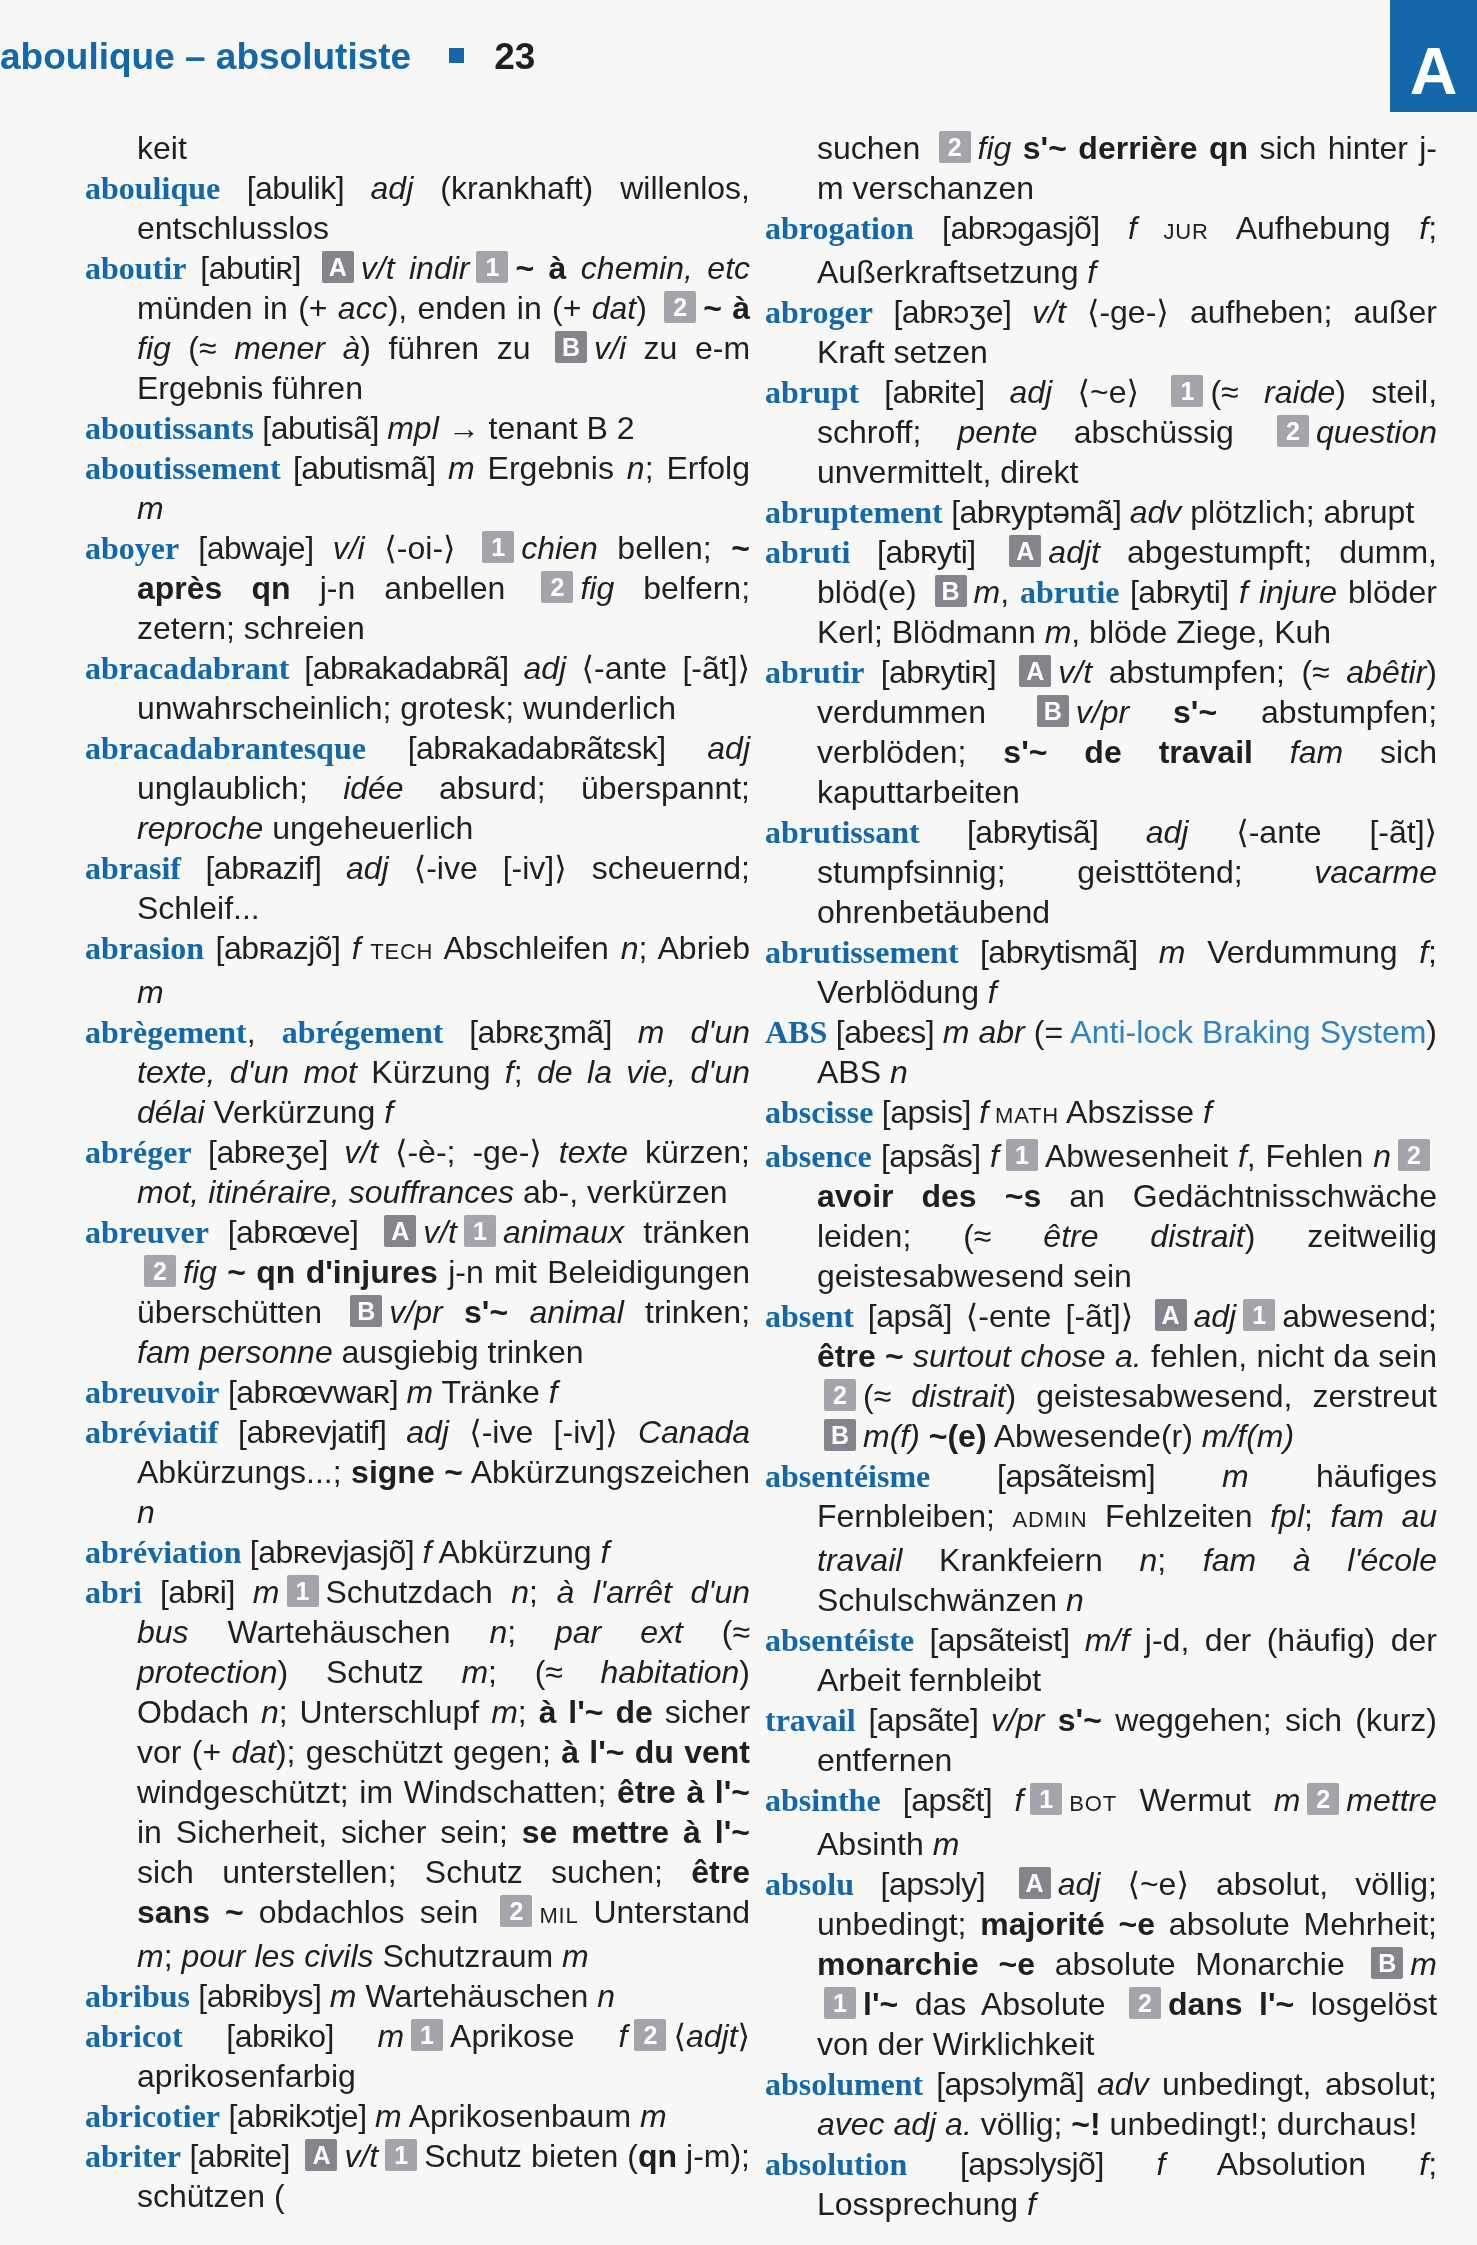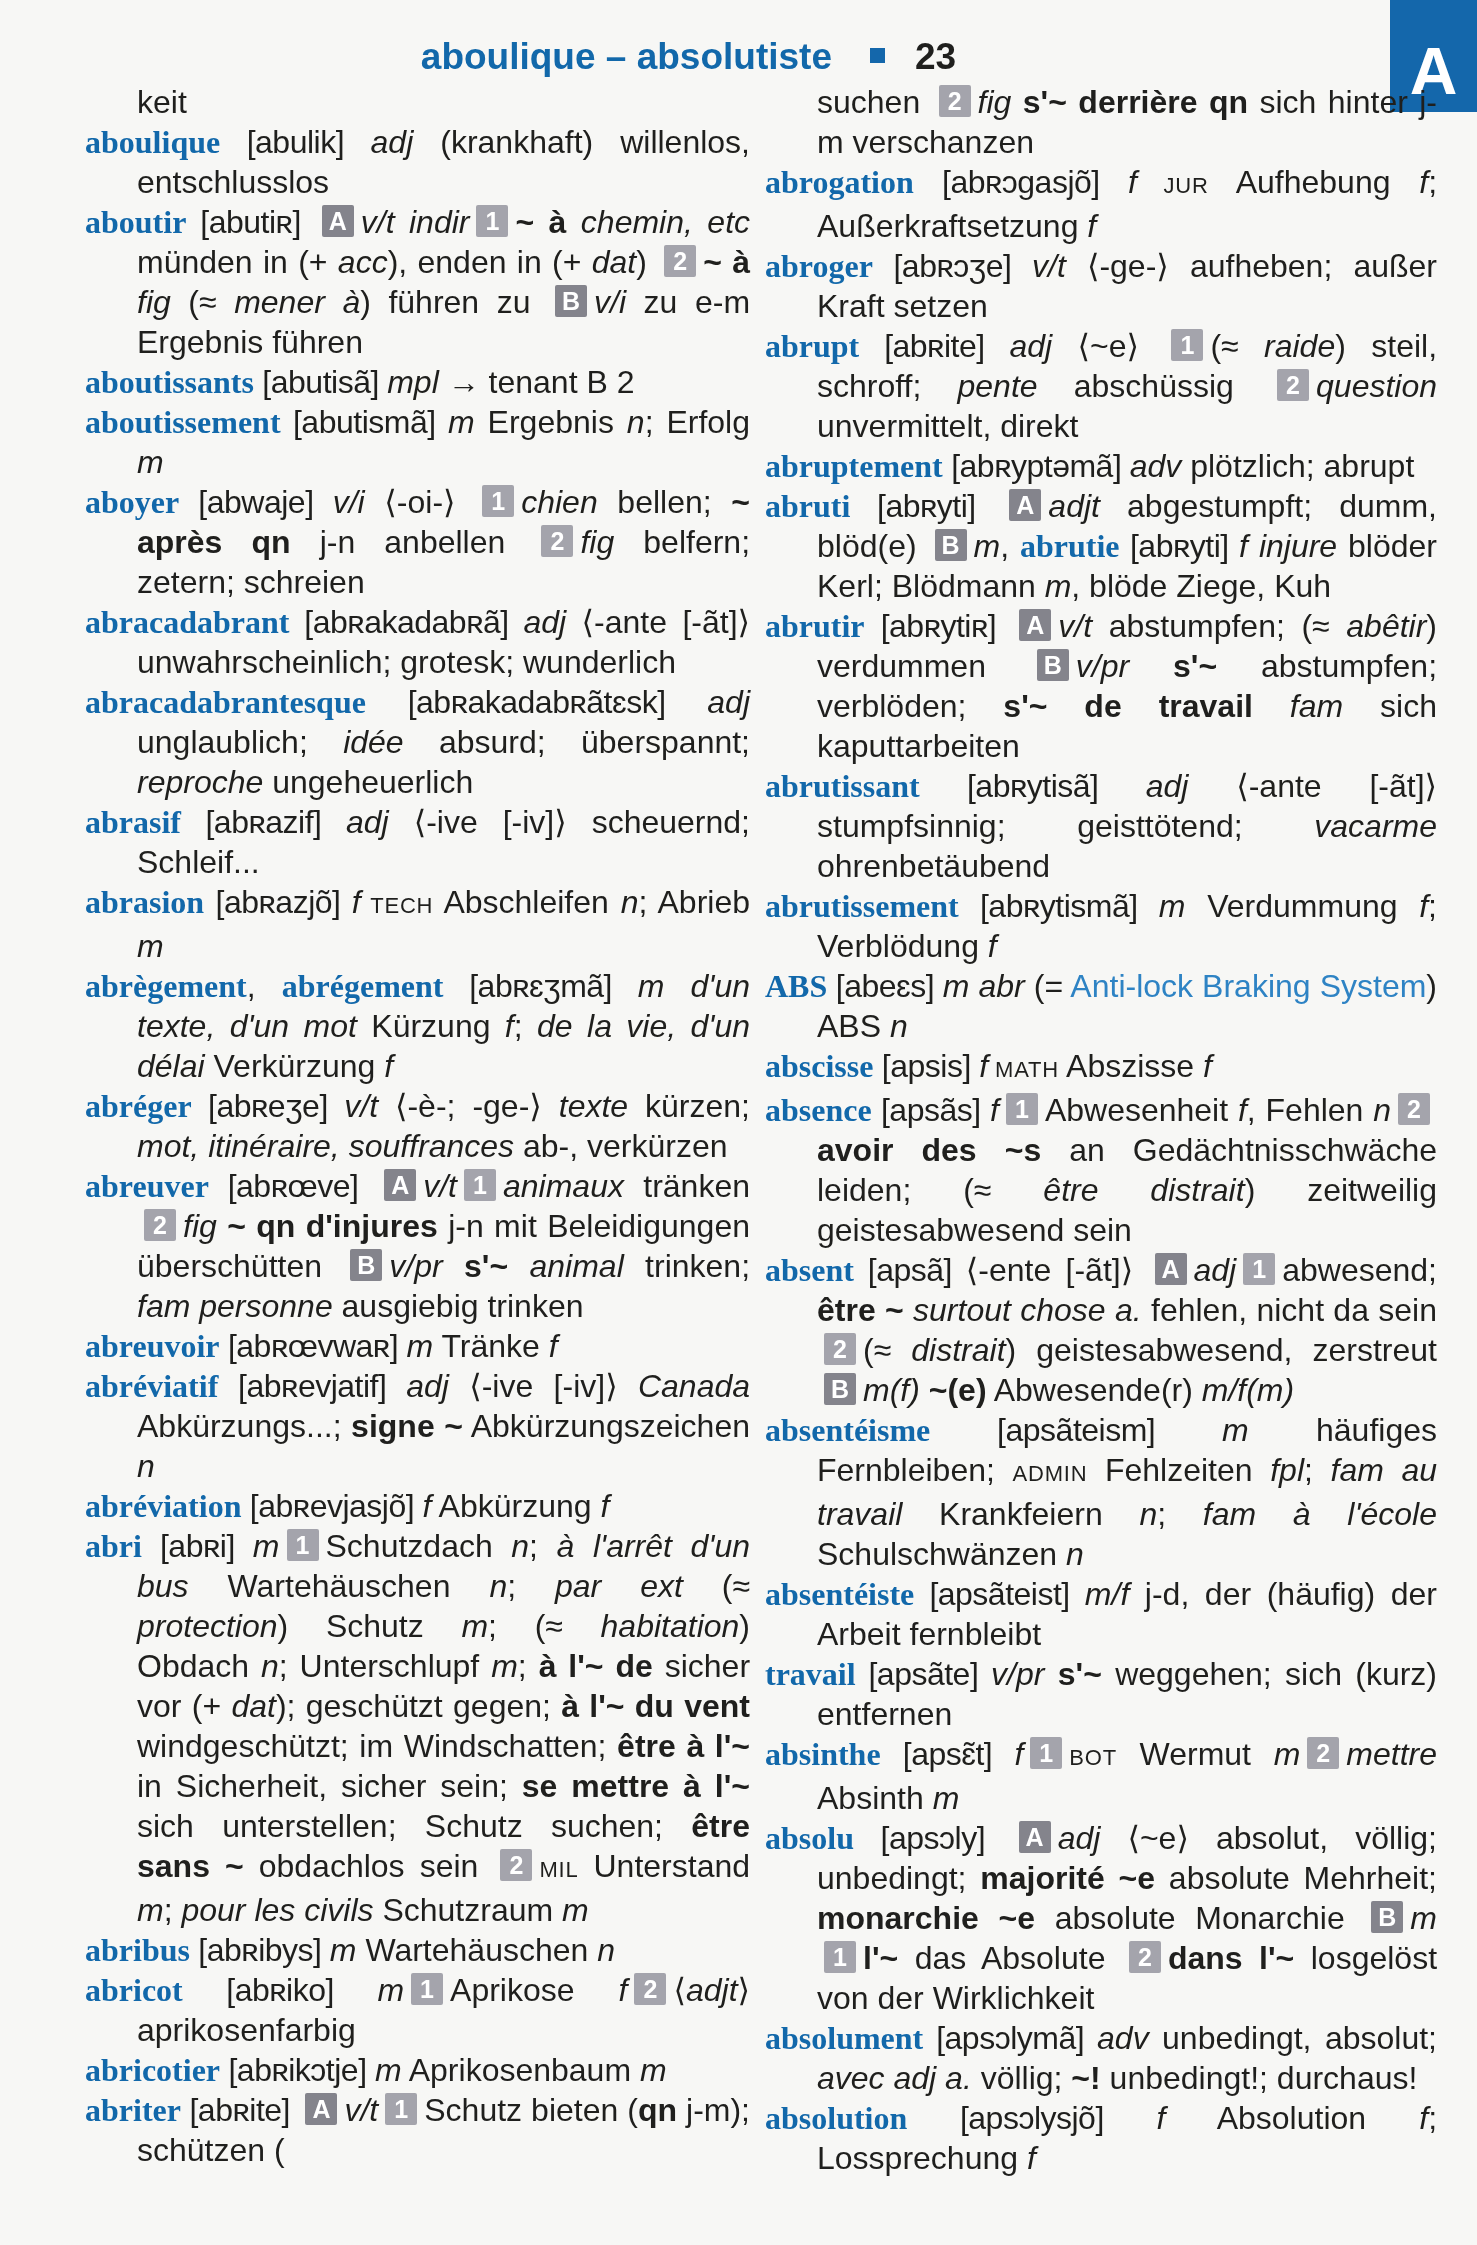--- a/index.html
+++ b/index.html
@@ -6,21 +6,21 @@
   body {
     width:1477px; height:2245px;
     background:#f7f7f5;
     font-family:"Liberation Sans", sans-serif;
     color:#1f1f1d;
     position:relative;
     overflow:hidden;
   }
   .header {
     position:absolute; top:36px; left:0; width:1377px;
-    text-align:center;
+    text-align:left;
     font-size:37px; font-weight:bold;
     white-space:nowrap;
   }
   .guide { color:#1268aa; }
   .sq {
     display:inline-block; width:15px; height:15px;
     background:#1467ab; margin:0 30px 0 38px;
     vertical-align:middle; position:relative; top:-4px;
   }
   .pn { color:#1f1f1d; }
@@ -35,21 +35,21 @@
     padding-bottom:8px;
   }
   .col {
     position:absolute; top:82px;
     font-size:32px; line-height:40px;
     text-align:justify;
   }
   #left-col  { left:85px;  width:665px; }
   #right-col { left:765px; width:672px; }
   .entry { margin:0; padding-left:52px; text-indent:-52px; }
-  .entry.cont { text-indent:0; }
+  .entry.cont { text-indent:0;margin-top:46px; }
   .hw { color:#1268aa; font-weight:bold;font-family:Liberation Serif, serif; }
   .lk { color:#2e83c4; }
   .it { font-style:italic; }
   .bd { font-weight:bold; }
   .ph { letter-spacing:-0.5px; }
   .sc { font-size:22px; letter-spacing:0.8px; }
   .mA,.mN {
     display:inline-block; width:32px; height:32px; line-height:32px;
     text-align:center; color:#fff; font-weight:bold; font-style:normal;
     font-size:25px; margin:0 7px; text-indent:0;

